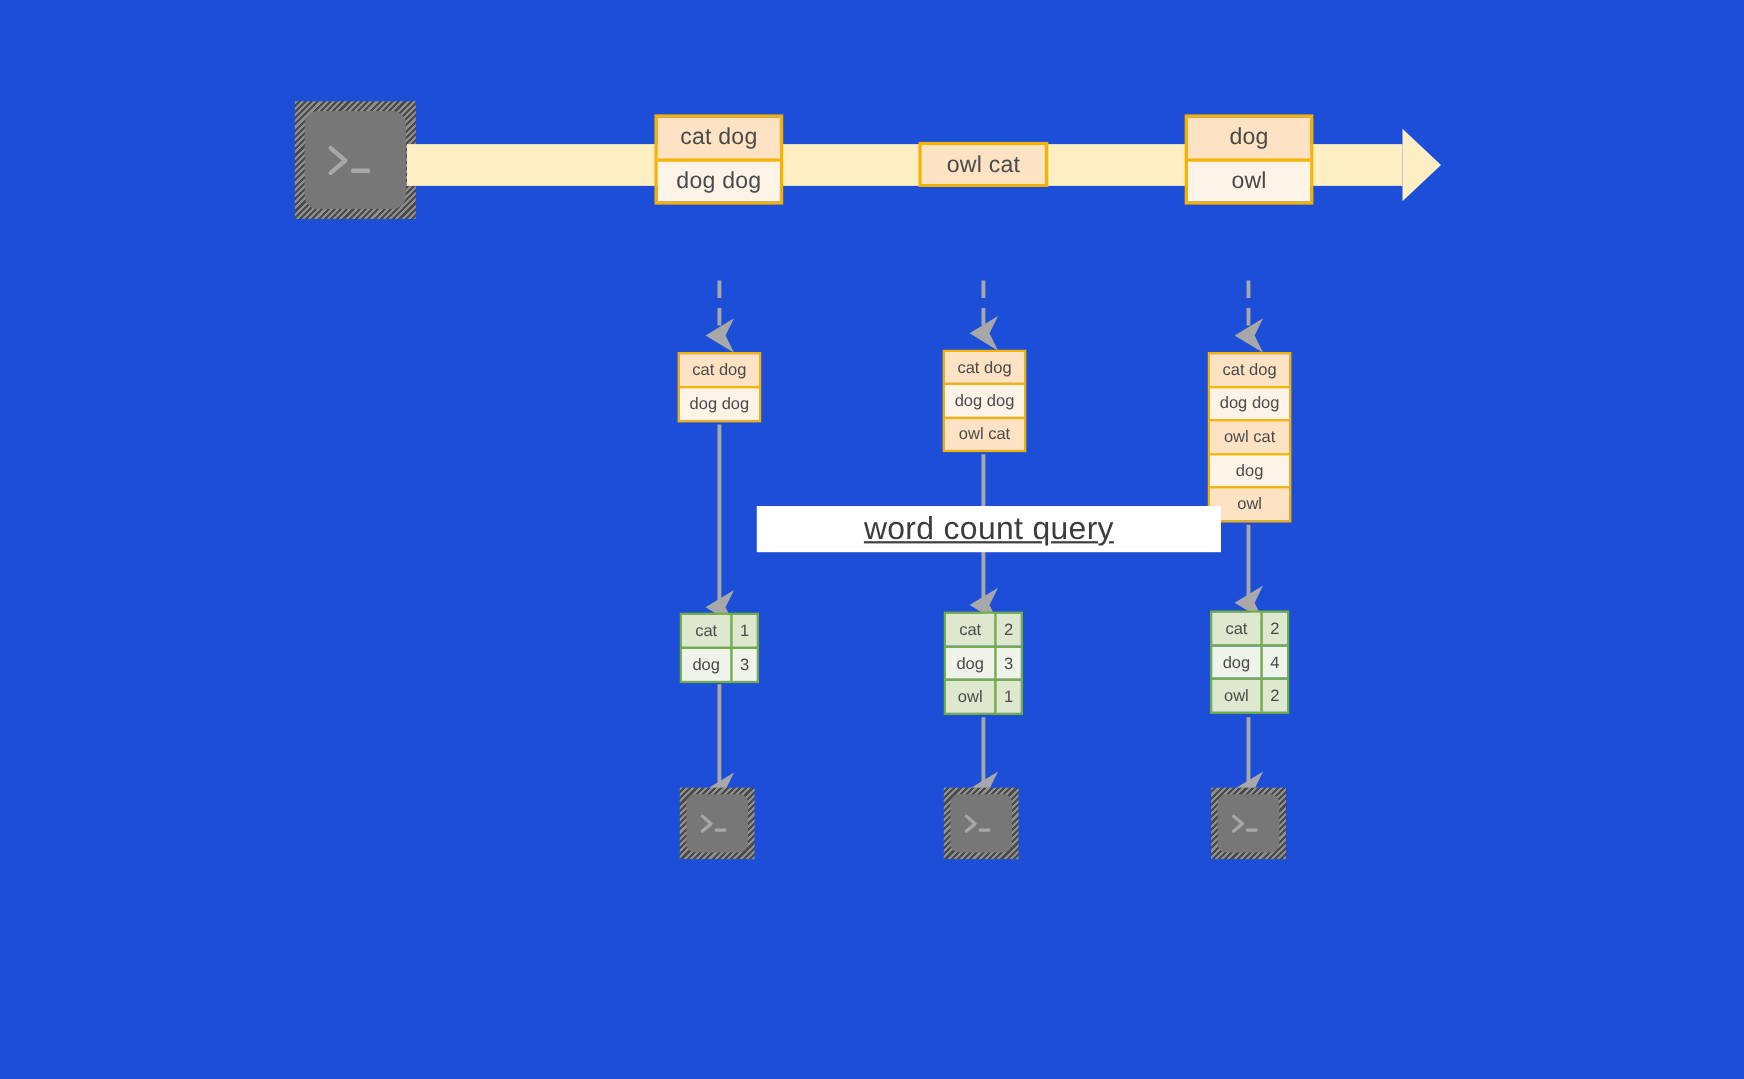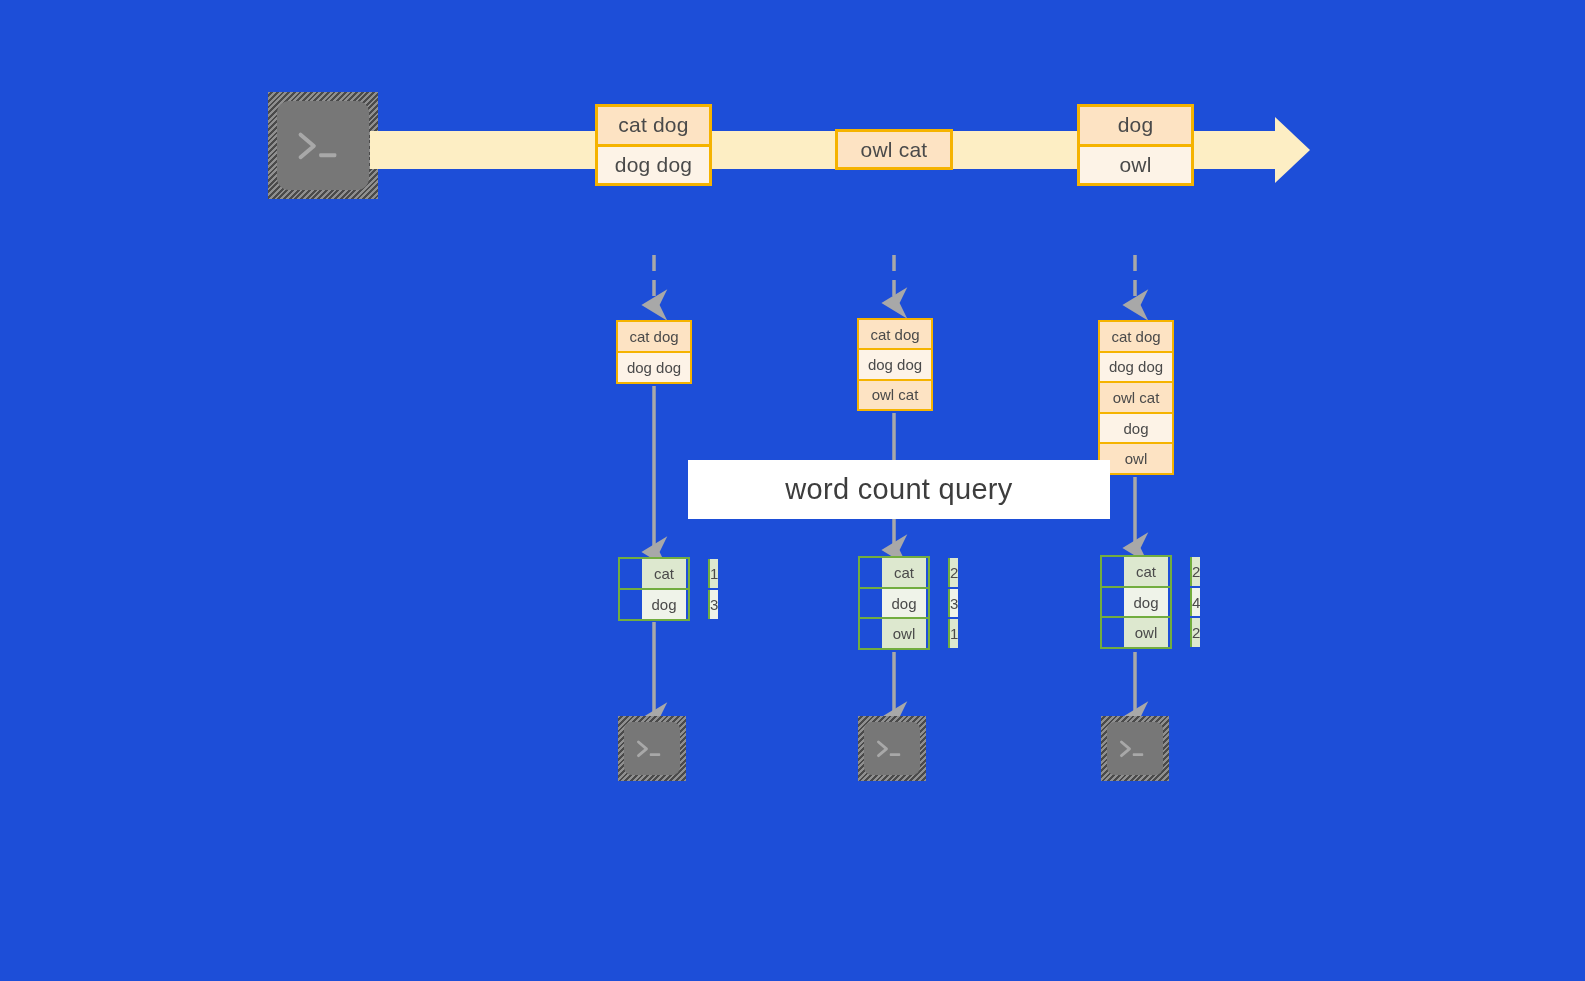--- a/index.html
+++ b/index.html
@@ -118,21 +118,20 @@
     display: flex;
   }
   .res-box .row + .row { border-top: 2px solid #72ad3f; }
   .res-box .c {
     display: flex;
     align-items: center;
     justify-content: center;
     font-size: 15px;
     color: #4a4a4a;
     box-sizing: border-box;
-    margin-left: 22px;
   }
   .res-box .c.word { flex: 0 0 44px; }
   .res-box .c.count { flex: 1 1 auto; border-left: 2px solid #72ad3f; }
   .res-box .row.shade-a .c { background: #dde8cf; }
   .res-box .row.shade-b .c { background: #eff3e9; }
 
   
   #arrows {
     position: absolute;
     left: 0; top: 0;
@@ -301,17 +300,17 @@
     <div class="screen">
       <div class="prompt">
         <svg viewBox="0 0 100 50" preserveAspectRatio="xMinYMid meet">
           <path d="M16 8 L36 25 L16 42" fill="none" stroke="#a8a8a8" stroke-width="7" stroke-linecap="round" stroke-linejoin="round"></path>
           <rect x="44" y="36" width="26" height="7" rx="2" fill="#a8a8a8"></rect>
         </svg>
       </div>
     </div>
   </div>
 
-  <div class="query-label" style="left:688px; top:460px; width:422px; height:59px;">
+  <div class="query-label" style="left:688px; top:460px; width:422px; height:42px;text-decoration:underline;">
     <span>word count query</span>
   </div>
 
 </div>
 
 </body></html>

